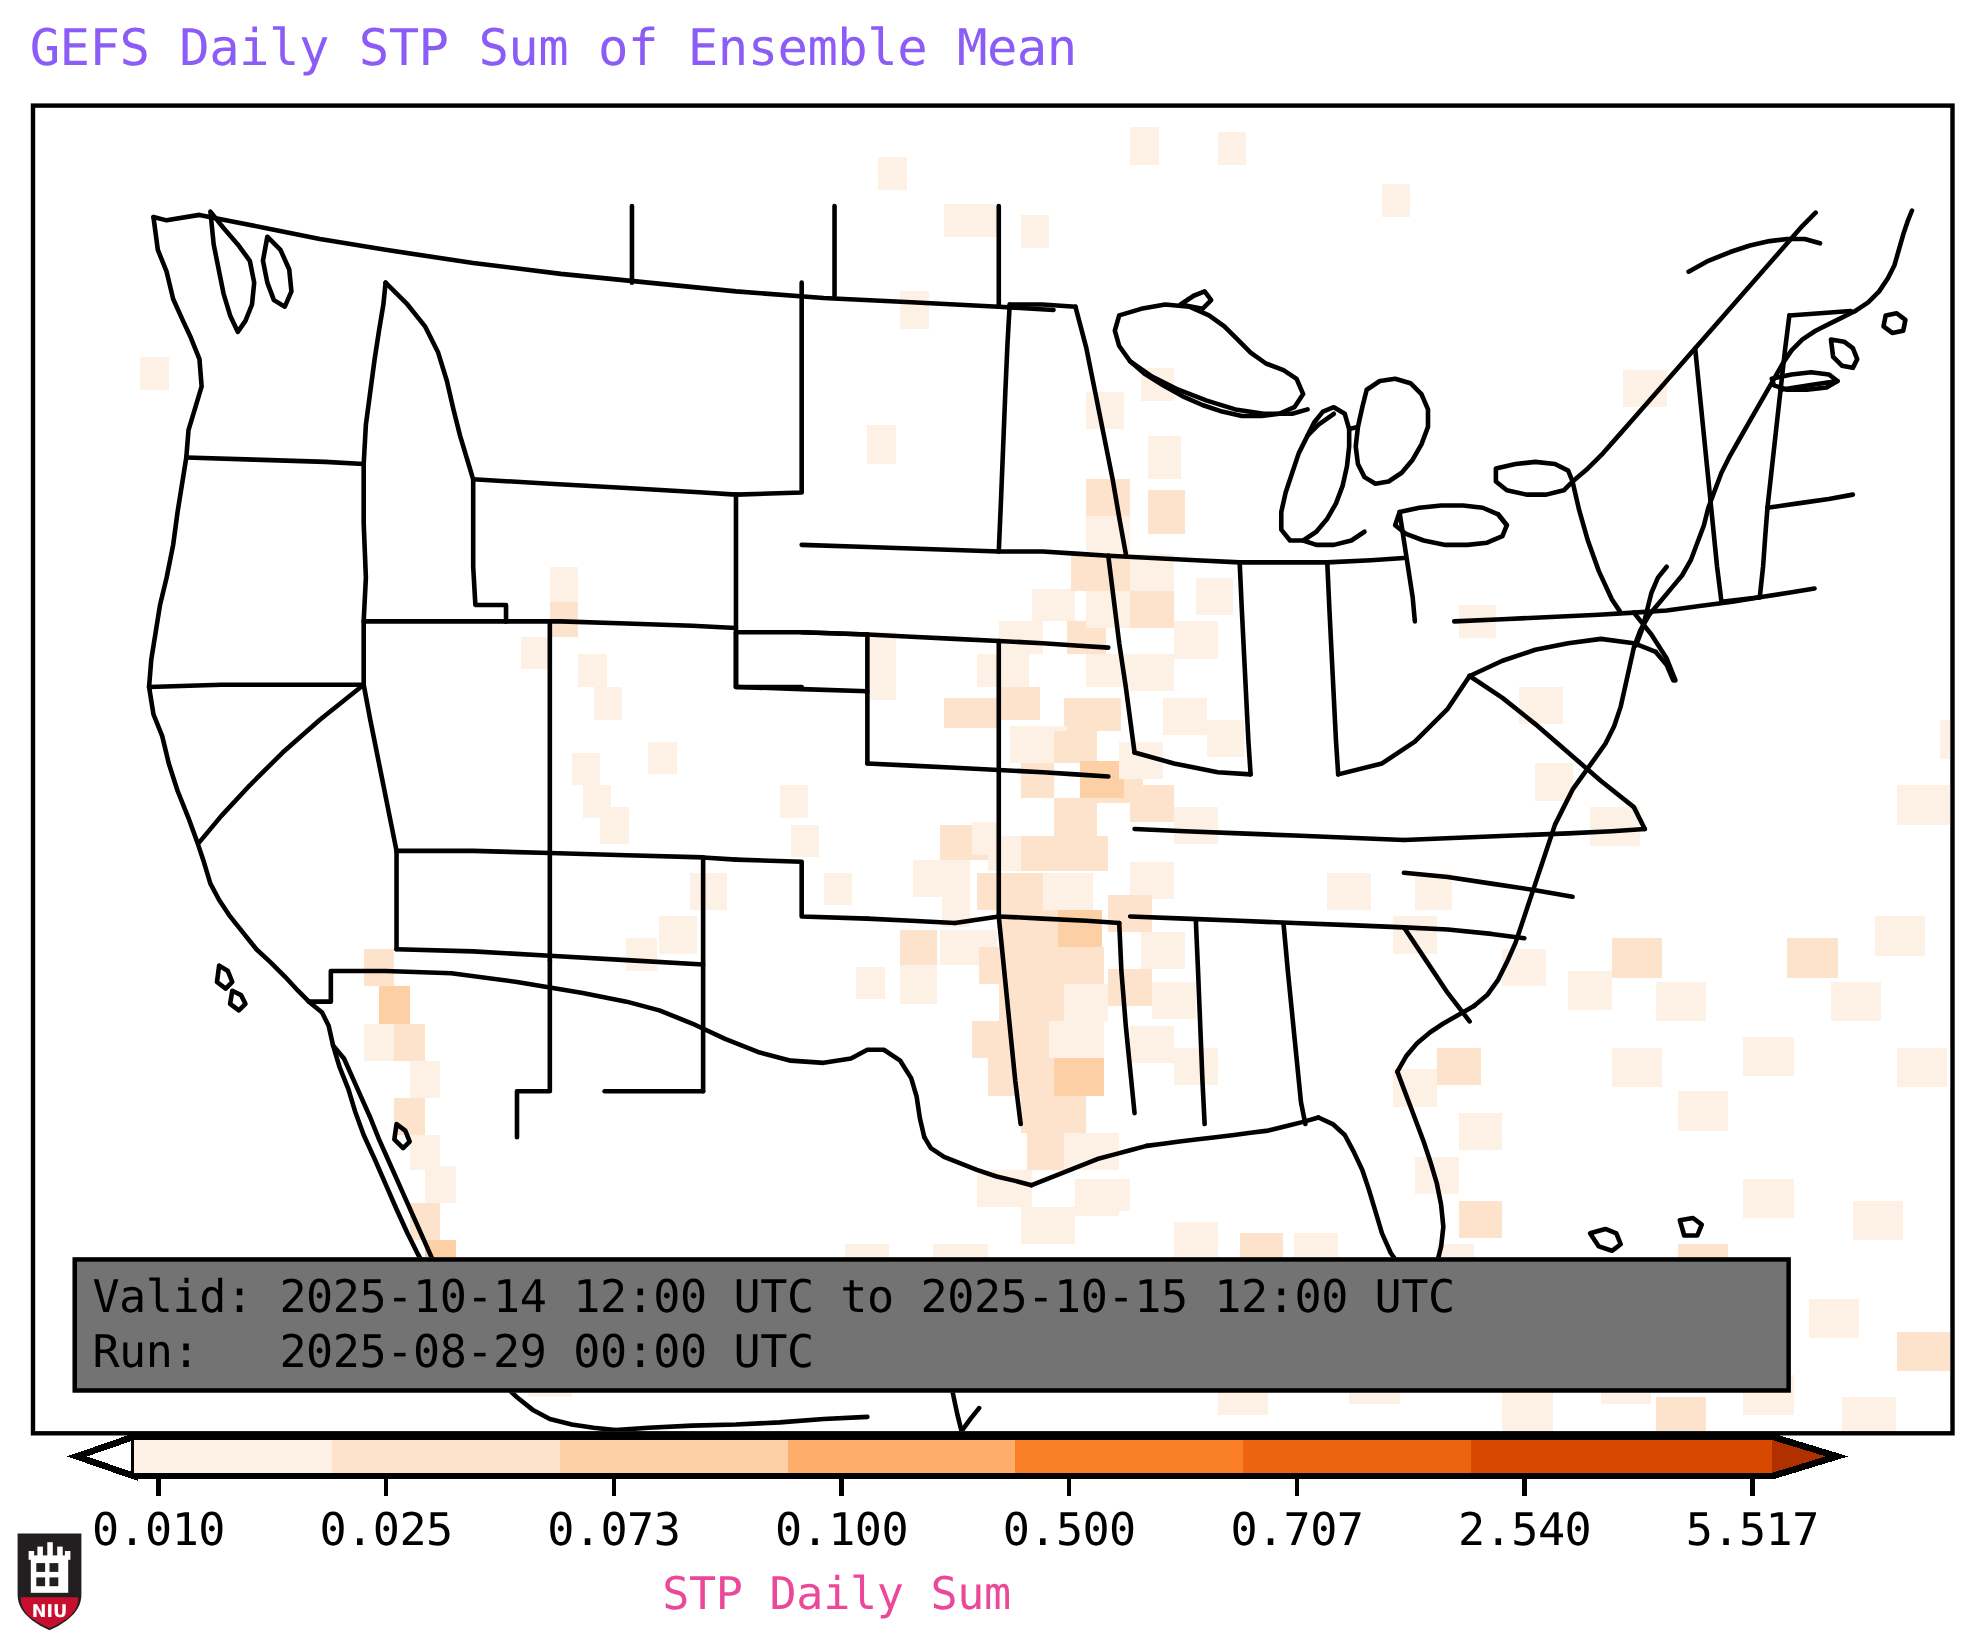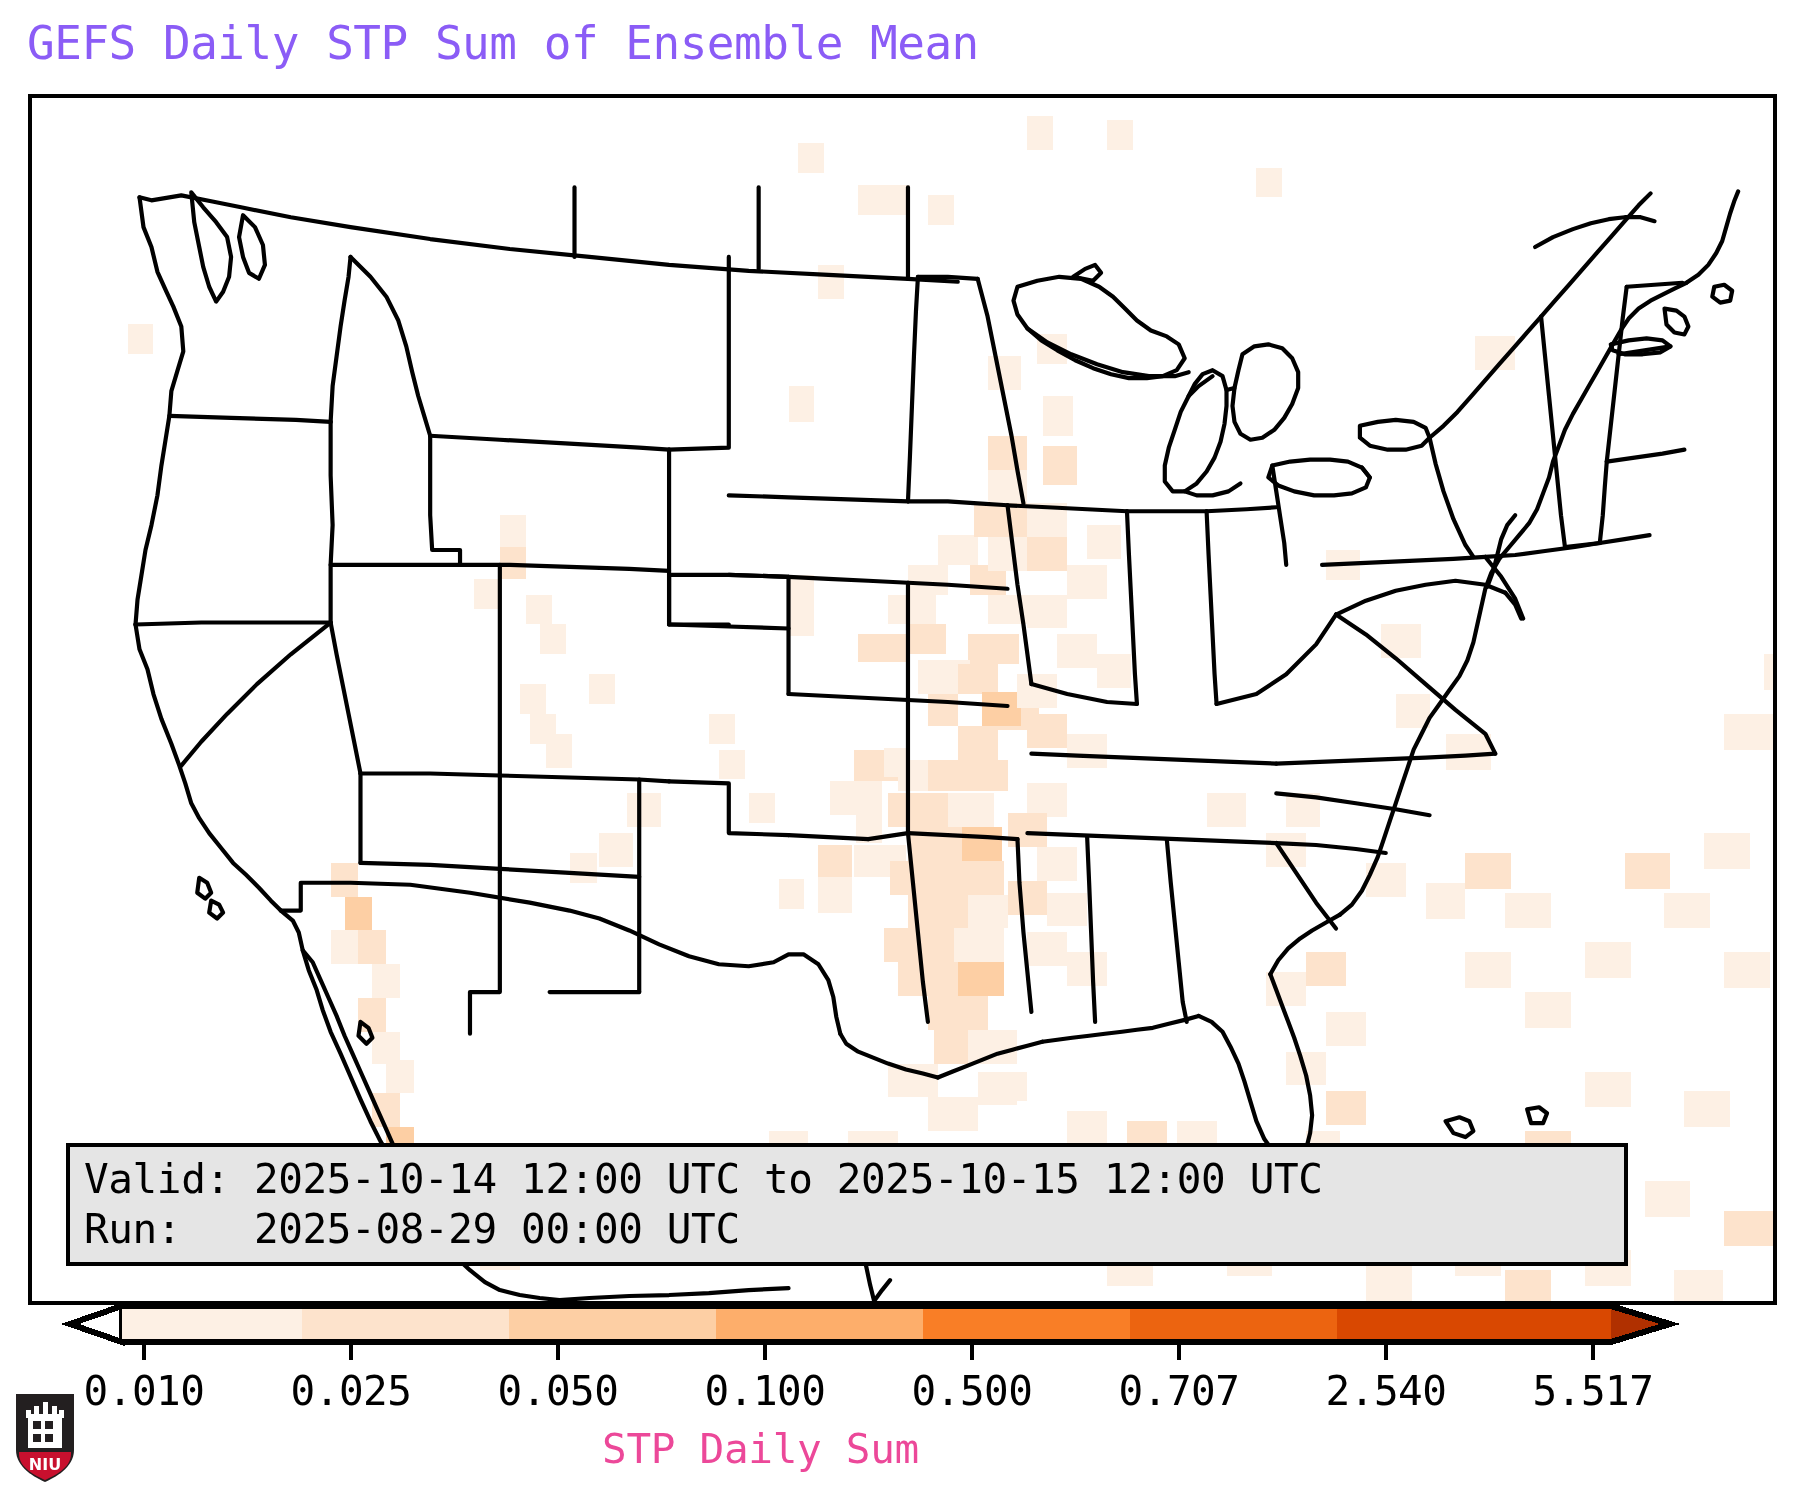--- a/index.html
+++ b/index.html
@@ -55,21 +55,21 @@
   }
 
   
   #info-box {
     position: absolute;
     left: 66px;
     top: 1143px;
     width: 1562px;
     height: 123px;
     border: 4px solid #000000;
-    background: #e5e5e5;
+    background: #737373;
     box-sizing: border-box;
     z-index: 6;
   }
   .info-line {
     position: absolute;
     left: 14px;
     font-size: 41px;
     line-height: 48px;
     color: #000000;
     white-space: pre;
@@ -584,21 +584,21 @@
         <line x1="1386" y1="46" x2="1386" y2="64"></line>
         <line x1="1593" y1="46" x2="1593" y2="64"></line>
       </g>
     </g>
   </svg>
 </div>
 
 <div id="cbar-ticklabels">
   <span class="cbar-tick-label" style="left:144px">0.010</span>
   <span class="cbar-tick-label" style="left:351px">0.025</span>
-  <span class="cbar-tick-label" style="left:558px">0.050</span>
+  <span class="cbar-tick-label" style="left:558px">0.073</span>
   <span class="cbar-tick-label" style="left:765px">0.100</span>
   <span class="cbar-tick-label" style="left:972px">0.500</span>
   <span class="cbar-tick-label" style="left:1179px">0.707</span>
   <span class="cbar-tick-label" style="left:1386px">2.540</span>
   <span class="cbar-tick-label" style="left:1593px">5.517</span>
 </div>
 
 <div id="cbar-axis-label">STP Daily Sum</div>
 
 <svg id="niu-logo" viewBox="0 0 62 92">

